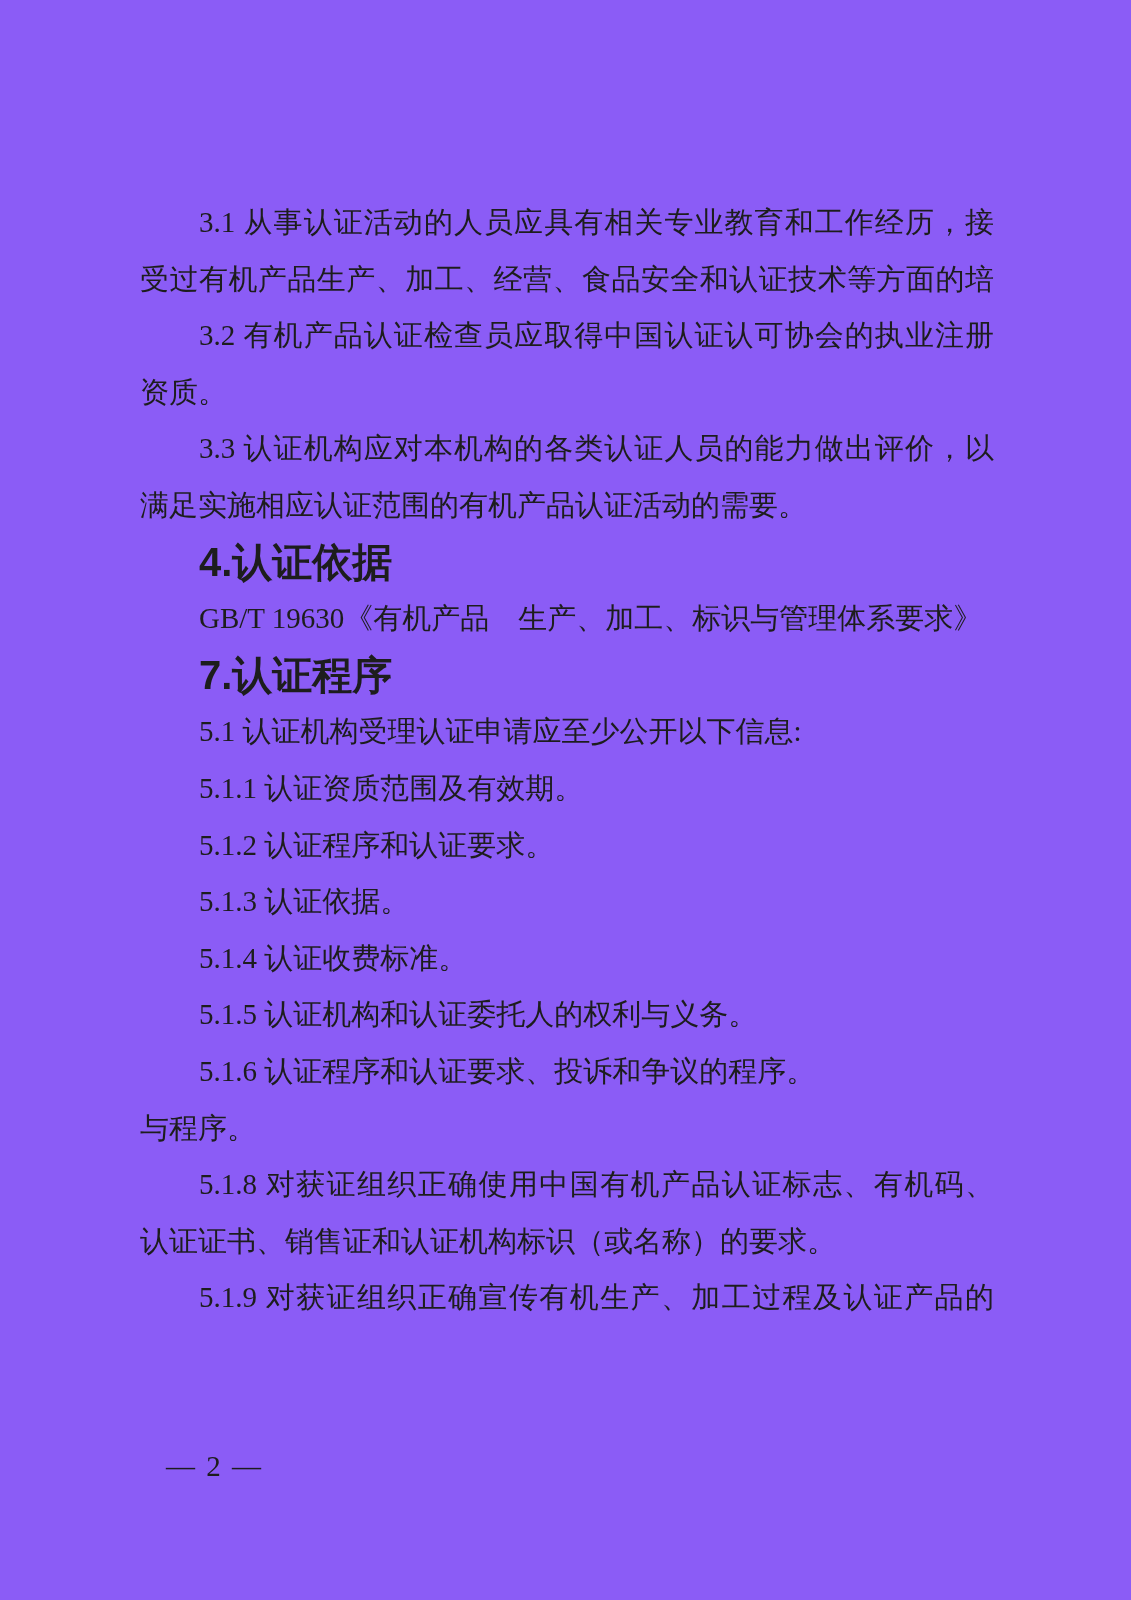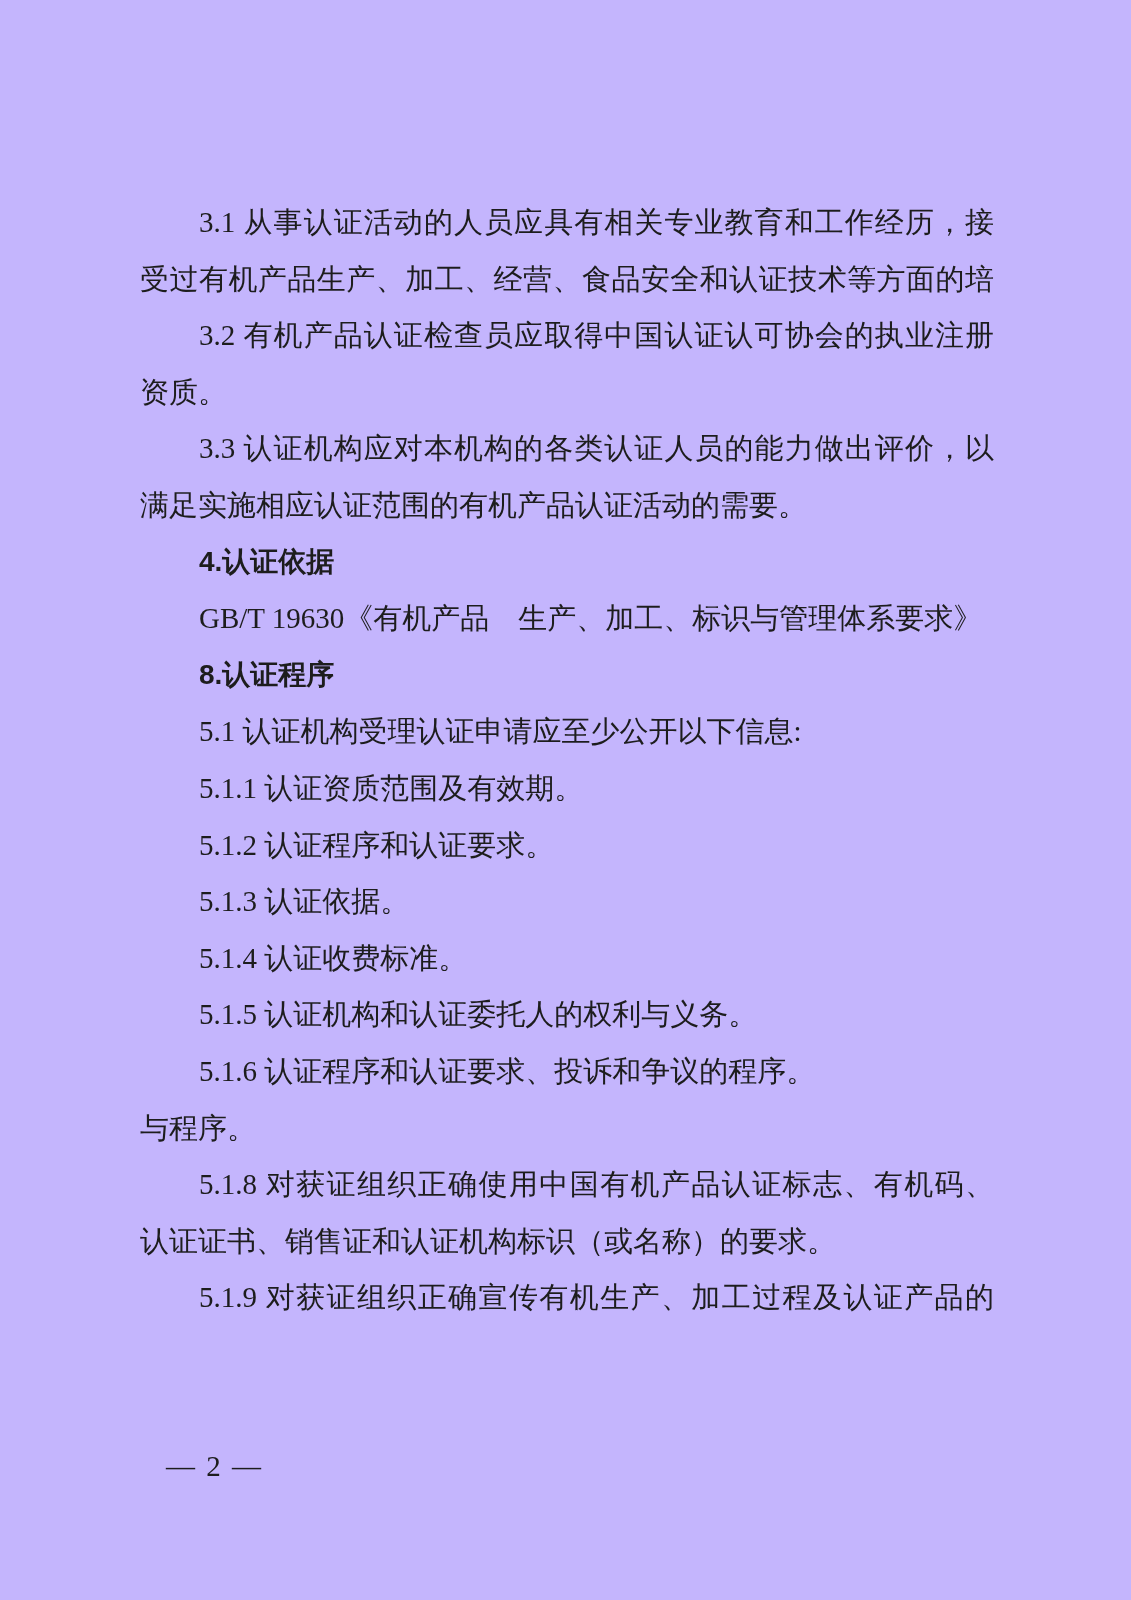--- a/index.html
+++ b/index.html
@@ -4,21 +4,21 @@
 <style>
   html, body {
     margin: 0;
     padding: 0;
     background: #ffffff;
   }
   .page {
     position: relative;
     width: 1131px;
     height: 1600px;
-    background: #c4b5fd;
+    background: #8b5cf6;
     overflow: hidden;
     font-family: "Liberation Serif", serif;
   }
   .content {
     position: absolute;
     left: 140px;
     top: 194px;
     width: 854px;
   }
   .line {
@@ -32,21 +32,21 @@
   }
   .line.indent {
     text-indent: 59px;
   }
   .line.fill {
     text-align-last: justify;
   }
   .line.heading {
     font-family: "Liberation Sans", sans-serif;
     font-weight: 700;
-    font-size: 28px;
+    font-size: 40px;
     text-align-last: auto;
   }
   .footer {
     position: absolute;
     left: 166px;
     top: 1438px;
     font-size: 29px;
     line-height: 56px;
     color: #1d1d1d;
     font-family: "Liberation Serif", serif;
@@ -59,21 +59,21 @@
 <div class="page">
   <div class="content">
       <div class="line indent fill">3.1 从事认证活动的人员应具有相关专业教育和工作经历，接</div>
       <div class="line fill">受过有机产品生产、加工、经营、食品安全和认证技术等方面的培</div>
       <div class="line indent fill">3.2 有机产品认证检查员应取得中国认证认可协会的执业注册</div>
       <div class="line">资质。</div>
       <div class="line indent fill">3.3 认证机构应对本机构的各类认证人员的能力做出评价，以</div>
       <div class="line">满足实施相应认证范围的有机产品认证活动的需要。</div>
       <div class="line indent heading">4.认证依据</div>
       <div class="line indent">GB/T 19630《有机产品　生产、加工、标识与管理体系要求》</div>
-      <div class="line indent heading">8.认证程序</div>
+      <div class="line indent heading">7.认证程序</div>
       <div class="line indent">5.1 认证机构受理认证申请应至少公开以下信息:</div>
       <div class="line indent">5.1.1 认证资质范围及有效期。</div>
       <div class="line indent">5.1.2 认证程序和认证要求。</div>
       <div class="line indent">5.1.3 认证依据。</div>
       <div class="line indent">5.1.4 认证收费标准。</div>
       <div class="line indent">5.1.5 认证机构和认证委托人的权利与义务。</div>
       <div class="line indent">5.1.6 认证程序和认证要求、投诉和争议的程序。</div>
       <div class="line">与程序。</div>
       <div class="line indent fill">5.1.8 对获证组织正确使用中国有机产品认证标志、有机码、</div>
       <div class="line">认证证书、销售证和认证机构标识（或名称）的要求。</div>

